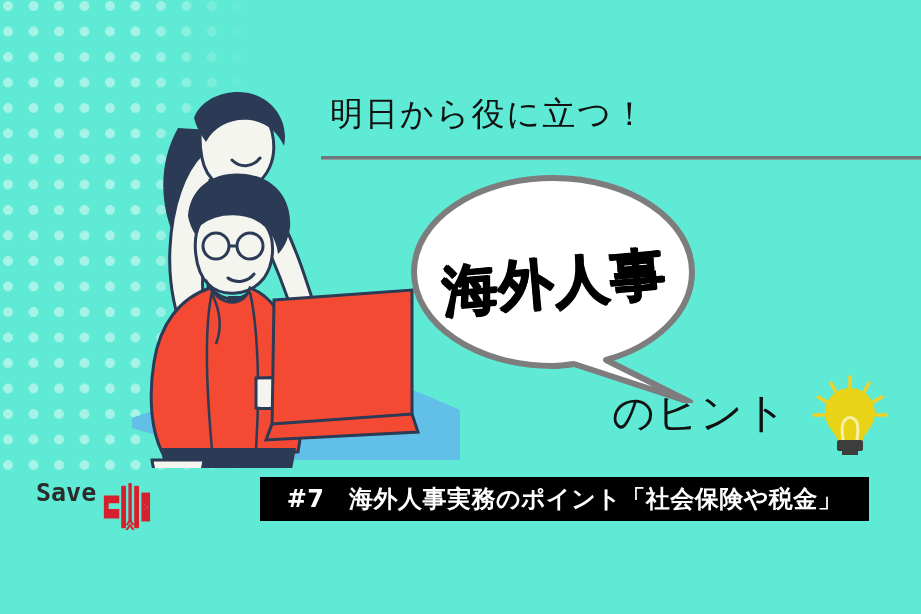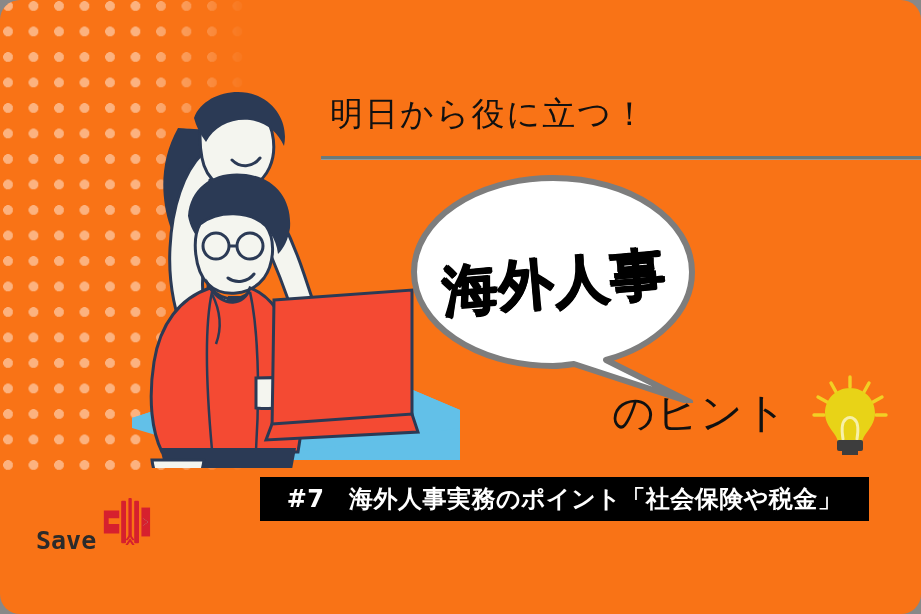--- a/index.html
+++ b/index.html
@@ -5,23 +5,22 @@
   html, body {
     margin: 0;
     padding: 0;
     background: #888;
   }
   #stage {
     position: relative;
     width: 921px;
     height: 614px;
     overflow: hidden;
-    background: #f97316;
+    background: #5eead4;
     font-family: "Liberation Sans", "DejaVu Sans", sans-serif;
-    border-radius: 20px;
   }
   
   #dots {
     position: absolute;
     left: 0; top: 0;
     width: 250px;
     height: 470px;
     background-image: radial-gradient(circle at 6px 6px, rgba(255,255,255,0.45) 4.6px, rgba(255,255,255,0) 5.2px);
     background-size: 25.5px 25.5px;
     background-position: 2px 0px;
@@ -113,25 +112,25 @@
     font-size: 24px;
     font-weight: bold;
     letter-spacing: 0.5px;
     white-space: nowrap;
     font-family: "DejaVu Sans", "Liberation Sans", sans-serif;
   }
   
   #logo {
     position: absolute;
     left: 36px;
-    top: 491px;
+    top: 480px;
     width: 165px;
     height: 62px;
     display: flex;
-    align-items: flex-end;
+    align-items: flex-start;
   }
   #logo-text {
     font-family: "DejaVu Sans Mono", "Liberation Mono", monospace;
     font-size: 25px;
     font-weight: bold;
     line-height: 1.02;
     color: #2b2b2b;
     letter-spacing: 0px;
   }
   #logo-text div { white-space: nowrap; }

